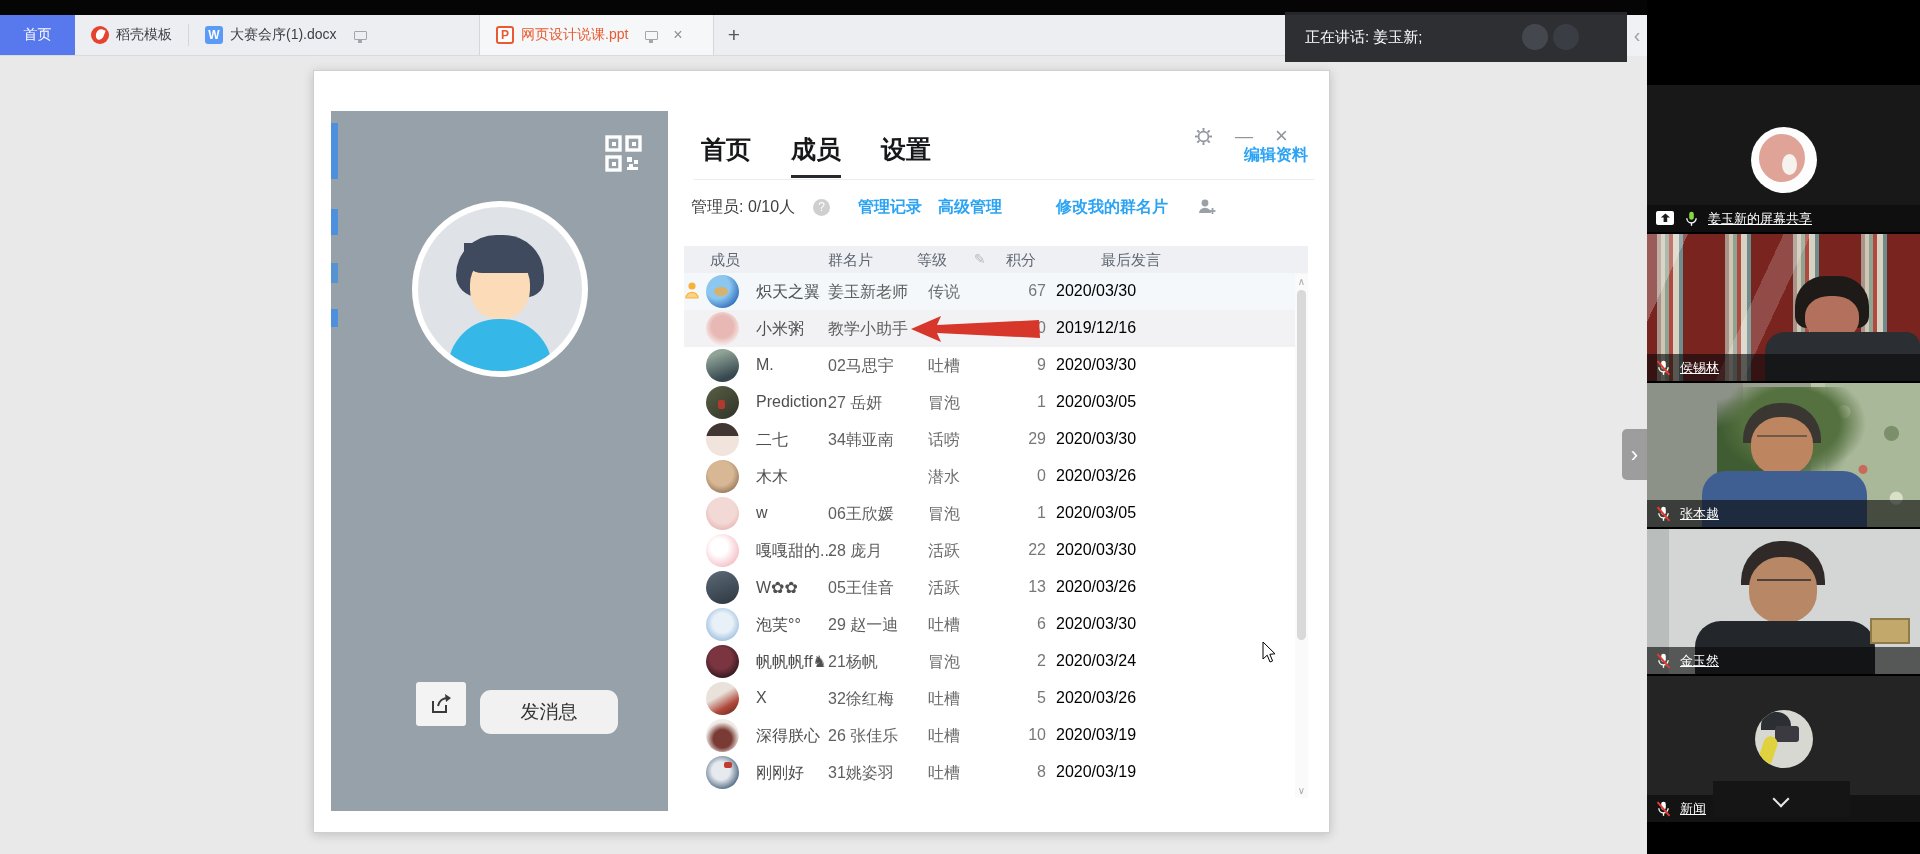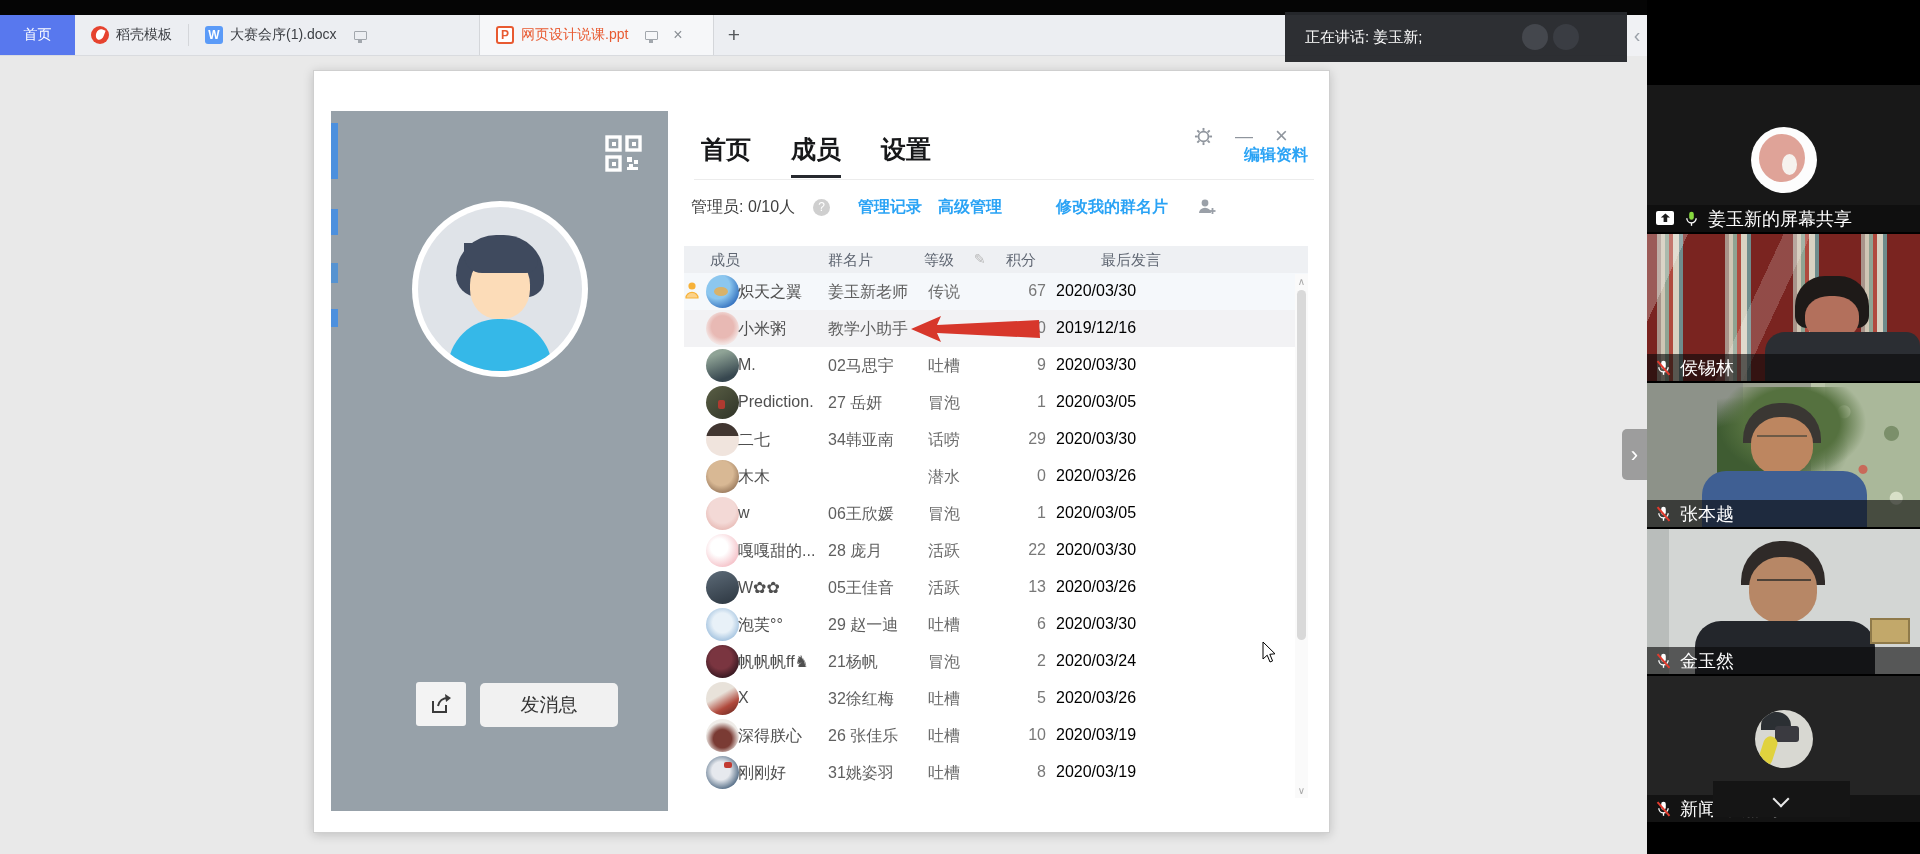--- a/index.html
+++ b/index.html
@@ -37,49 +37,49 @@
   .g-avatar{position:absolute;left:50%;top:90px;transform:translateX(-50%);width:176px;height:176px;border-radius:50%;background:#fff;}
   .g-avatar .inner{position:absolute;left:6px;top:6px;width:164px;height:164px;border-radius:50%;background:#dfe3e8;overflow:hidden;}
   .g-avatar .hair{position:absolute;left:38px;top:28px;width:88px;height:62px;background:#3f4a5e;border-radius:48px 48px 20px 26px;}
   .g-avatar .face{position:absolute;left:52px;top:48px;width:60px;height:64px;background:#fcdcb8;border-radius:46%;}
   .g-avatar .bang{position:absolute;left:46px;top:36px;width:74px;height:30px;background:#3f4a5e;border-radius:0 60px 40px 60px;}
   .g-avatar .shirt{position:absolute;left:30px;top:112px;width:104px;height:60px;background:#35b8e8;border-radius:50px 50px 0 0;}
   .g-name{position:absolute;left:0;top:318px;width:100%;text-align:center;color:#fff;font-size:30px;letter-spacing:1px;}
   .g-num{position:absolute;left:0;top:368px;width:100%;text-align:center;color:#e7ebee;font-size:20px;}
   .g-btns{position:absolute;left:0;top:571px;width:100%;height:44px;}
   .btn-share{position:absolute;left:85px;top:0;width:50px;height:44px;background:#f3f3f3;border-radius:3px;display:flex;align-items:center;justify-content:center;}
-  .btn-msg{position:absolute;left:149px;top:1px;width:138px;height:44px;background:#f1f1f1;border-radius:5px;color:#333;font-size:19px;display:flex;align-items:center;justify-content:center;}
+  .btn-msg{position:absolute;left:149px;top:8px;width:138px;height:44px;background:#f1f1f1;border-radius:11px;color:#333;font-size:19px;display:flex;align-items:center;justify-content:center;}
 
   
   .winctl{position:absolute;top:52px;display:flex;align-items:center;gap:22px;left:880px;color:#8f959d;}
   .winctl .min{font-size:18px;line-height:10px;}
   .winctl .cls{font-size:22px;}
   .nav{position:absolute;left:387px;top:62px;display:flex;gap:40px;font-size:25px;font-weight:bold;color:#17181a;}
   .nav .t{position:relative;padding-bottom:12px;}
   .nav .t.active::after{content:"";position:absolute;left:0;bottom:0;width:100%;height:3px;background:#26292e;}
   .navline{position:absolute;left:380px;top:108px;width:620px;height:1px;background:#ececec;}
   .editlink{position:absolute;left:930px;top:74px;color:#2aa3f5;font-size:16px;font-weight:bold;}
   .adminrow{position:absolute;left:377px;top:126px;width:630px;height:30px;font-size:16px;color:#3f3f3f;}
   .adminrow .q{position:absolute;left:122px;top:2px;width:17px;height:17px;border-radius:50%;background:#cfcfcf;color:#fff;font-size:12px;text-align:center;line-height:17px;}
   .lnk{position:absolute;top:0;color:#2aa3f5;font-weight:bold;}
   .lnk.l1{left:167px;} .lnk.l2{left:247px;} .lnk.l3{left:365px;}
   .padd{position:absolute;left:506px;top:0px;}
 
   
   .tbl{position:absolute;left:370px;top:175px;width:624px;}
   .thead{position:relative;height:27px;background:#eef0f3;color:#5f6672;font-size:15px;}
   .thead span{position:absolute;top:5px;}
-  .h-mem{left:26px;} .h-card{left:144px;} .h-level{left:240px;} .h-score{left:322px;} .h-date{left:417px;}
+  .h-mem{left:26px;} .h-card{left:144px;} .h-level{left:233px;} .h-score{left:322px;} .h-date{left:417px;}
   .h-pencil{position:absolute;left:290px;top:4px;color:#b9b9b9;font-size:14px;}
   .tbody{position:relative;}
   .trow{position:relative;height:37px;font-size:16px;background:#fff;}
   .trow.r1{background:#f5f8fb;}
   .trow.hl{background:#f2f2f4;}
   .avx{position:absolute;left:22px;top:2px;width:33px;height:33px;border-radius:50%;}
-  .c-name{position:absolute;left:54px;top:9px;color:#4f4f4f;white-space:nowrap;}
+  .c-name{position:absolute;left:72px;top:9px;color:#4f4f4f;white-space:nowrap;}
   .c-card{position:absolute;left:144px;top:9px;color:#5f5f5f;white-space:nowrap;}
   .c-level{position:absolute;left:244px;top:9px;color:#6d6d6d;}
   .c-score{position:absolute;left:300px;top:9px;width:62px;text-align:right;color:#787878;}
   .c-date{position:absolute;left:372px;top:9px;color:#000000;}
   .owner-badge{position:absolute;left:0px;top:8px;}
   .annot-arrow{position:absolute;left:227px;top:5px;z-index:4;}
   
   .av1{background:radial-gradient(circle at 35% 35%,#8cc7ef 0 40%,#3a77c2 75%),#3a77c2;}
   .av1::after{content:"";position:absolute;left:8px;top:12px;width:14px;height:9px;border-radius:50%;background:#d8b26a;}
   .av2{background:radial-gradient(circle at 50% 45%,#e8b9b4 0 45%,#f3e3e1 70%);}
@@ -103,21 +103,21 @@
   .sbar .up{top:2px;} .sbar .dn{bottom:2px;}
   .sbar .thumb{position:absolute;left:2px;top:16px;width:9px;height:350px;border-radius:5px;background:#d9d9d9;}
 
   .cursor{position:absolute;left:948px;top:570px;z-index:9;}
 
   
   .sidebar{position:absolute;left:1647px;top:0;width:273px;height:854px;background:#000;}
   .tile{position:absolute;left:0;width:273px;overflow:hidden;background:#181818;}
   .t1{top:85px;height:147px;} .t2{top:234px;height:147px;} .t3{top:383px;height:144px;}
   .t4{top:529px;height:145px;} .t5{top:676px;height:146px;background:#242424;}
-  .namebar{position:absolute;left:0;bottom:0;width:100%;height:27px;background:rgba(10,10,10,.62);display:flex;align-items:center;gap:8px;padding:0 8px;color:#fff;font-size:18px;z-index:3;}
+  .namebar{position:absolute;left:0;bottom:0;width:100%;height:27px;background:rgba(10,10,10,.62);display:flex;align-items:center;gap:8px;padding:0 8px;color:#fff;font-size:13px;z-index:3;text-decoration:underline;}
   .namebar .sub{color:#9a9a9a;}
   
   .t1 .bigav{position:absolute;left:50%;top:42px;transform:translateX(-50%);width:66px;height:66px;border-radius:50%;background:#fdfdfd;}
   .t1 .bigav::before{content:"";position:absolute;left:8px;top:7px;width:46px;height:48px;border-radius:50%;background:#dfa398;}
   .t1 .bigav::after{content:"";position:absolute;left:31px;top:27px;width:15px;height:21px;border-radius:50%;background:#f6f2ee;}
   
   .t2 .scene{position:absolute;inset:0;background:
       repeating-linear-gradient(90deg,#7a2420 0 10px,#a8948a 10px 14px,#cfc6b4 14px 18px,#8fa392 18px 22px,#b04a3e 22px 26px,#d8d2c2 26px 32px,#6e8c8c 32px 36px,#7a2420 36px 68px);}
   .t2 .glass{position:absolute;inset:0;background:linear-gradient(115deg,rgba(255,255,255,.25) 0 12%,transparent 12% 40%,rgba(255,255,255,.18) 40% 48%,transparent 48%);}
   .t2 .head{position:absolute;left:148px;top:42px;width:74px;height:52px;background:#1e1a18;border-radius:30px 30px 12px 12px;}

